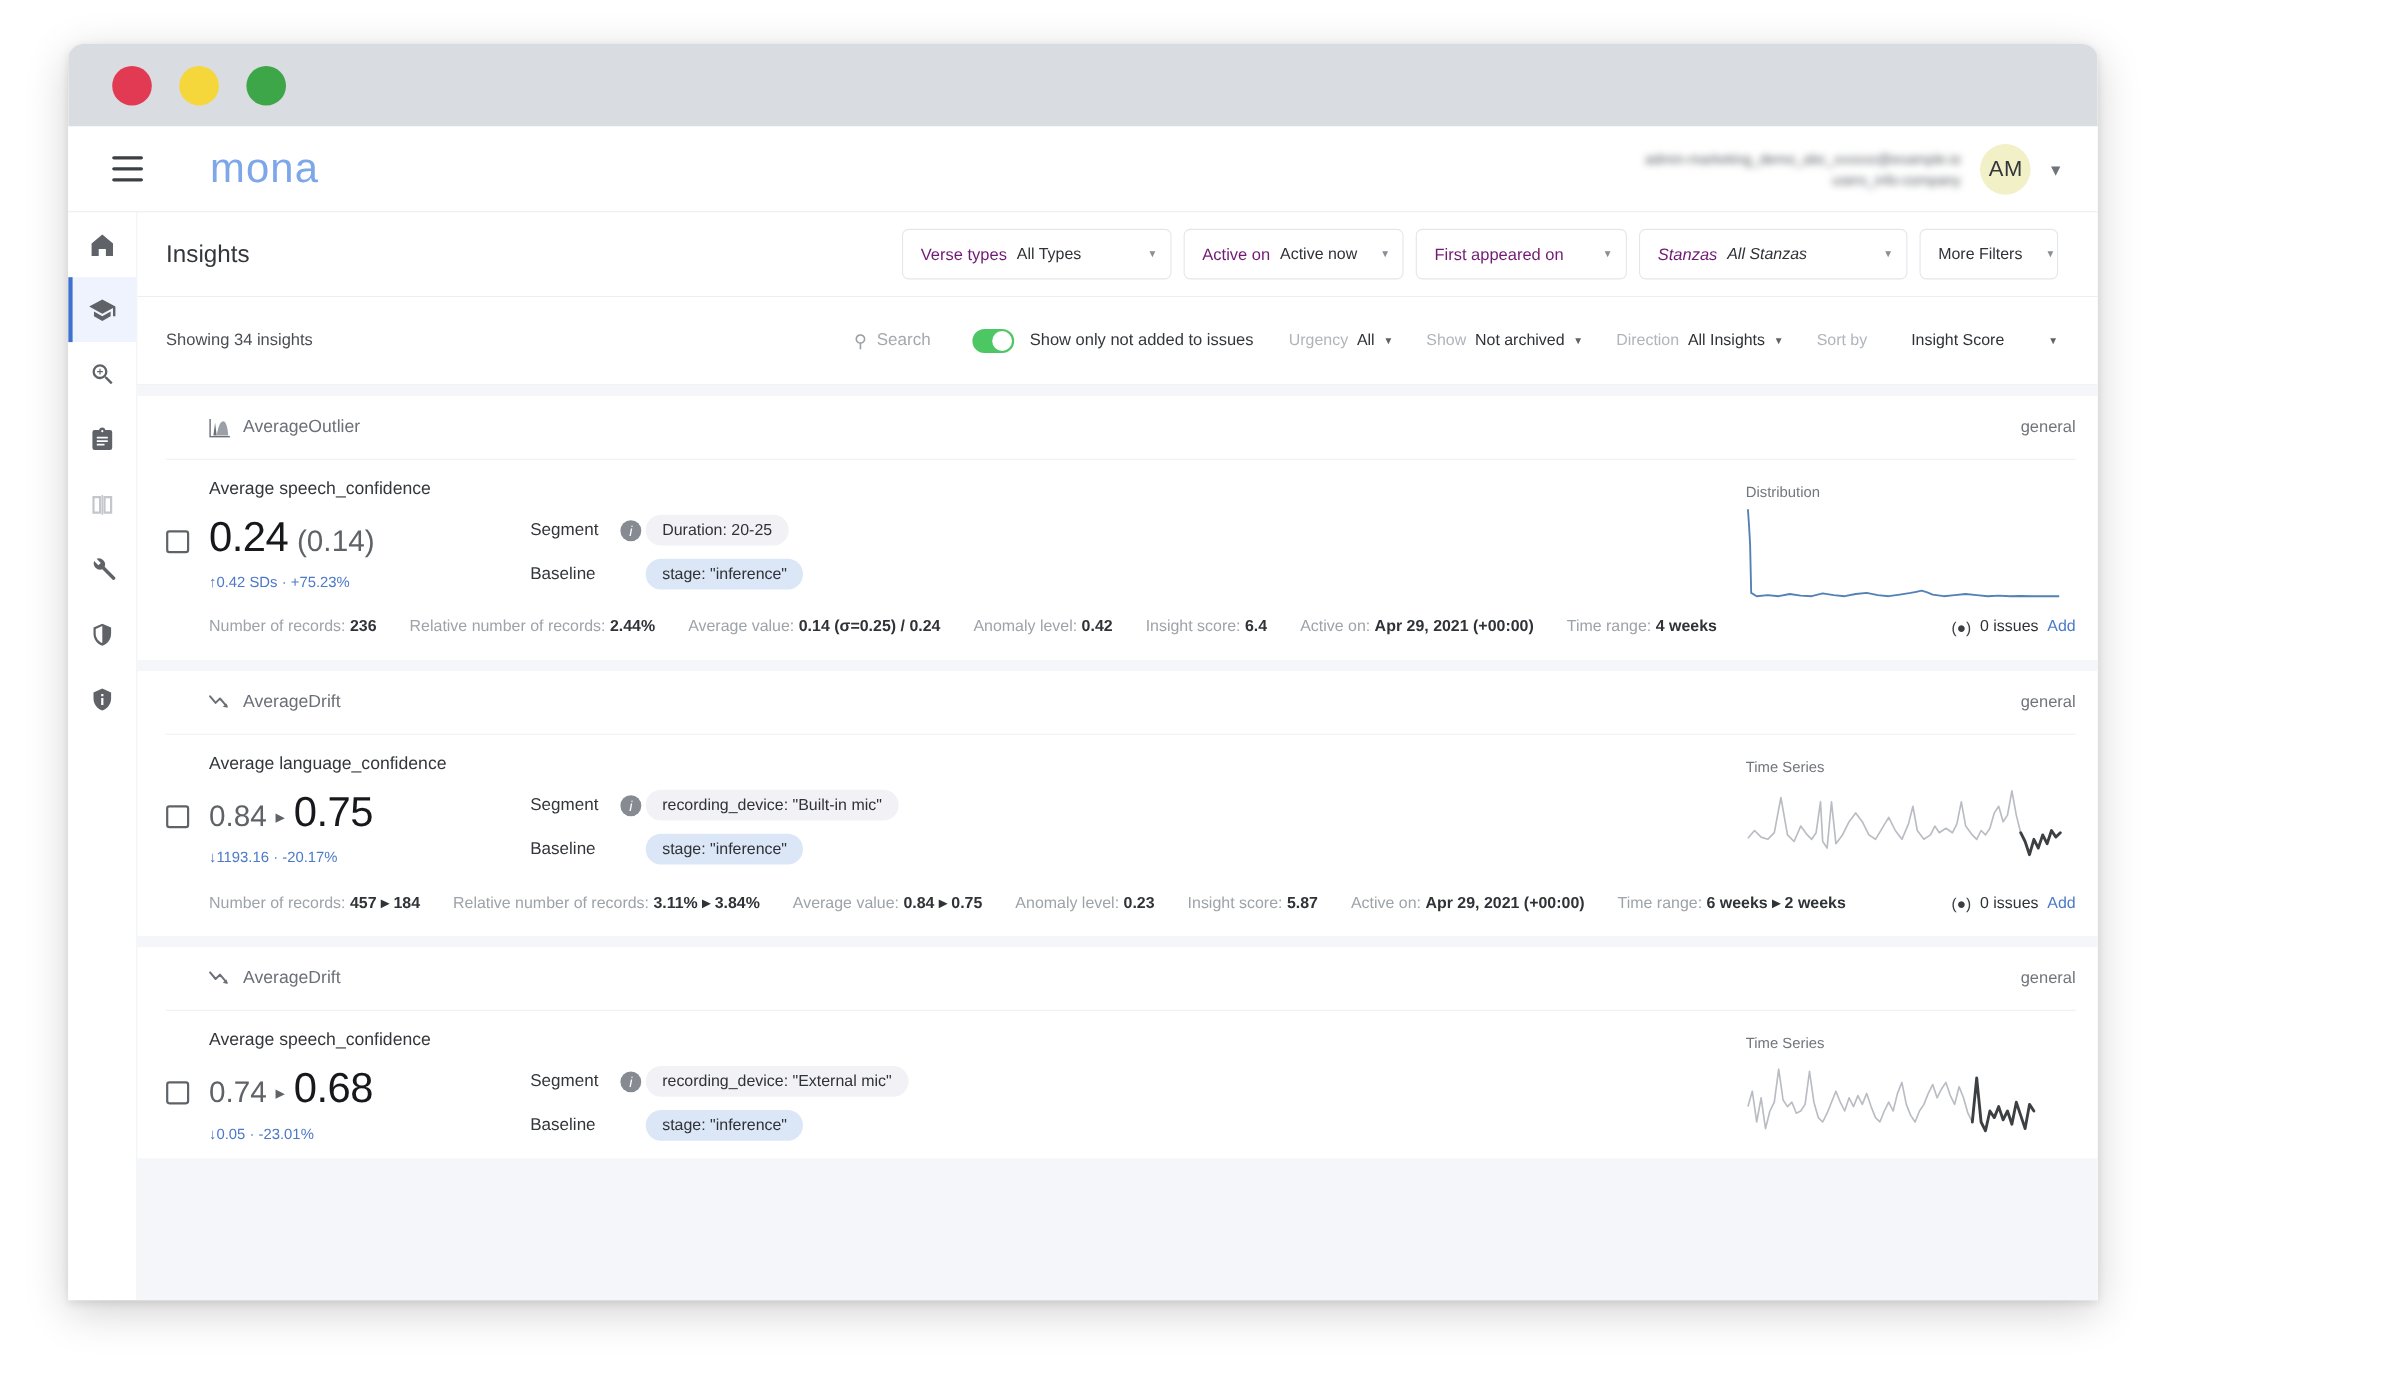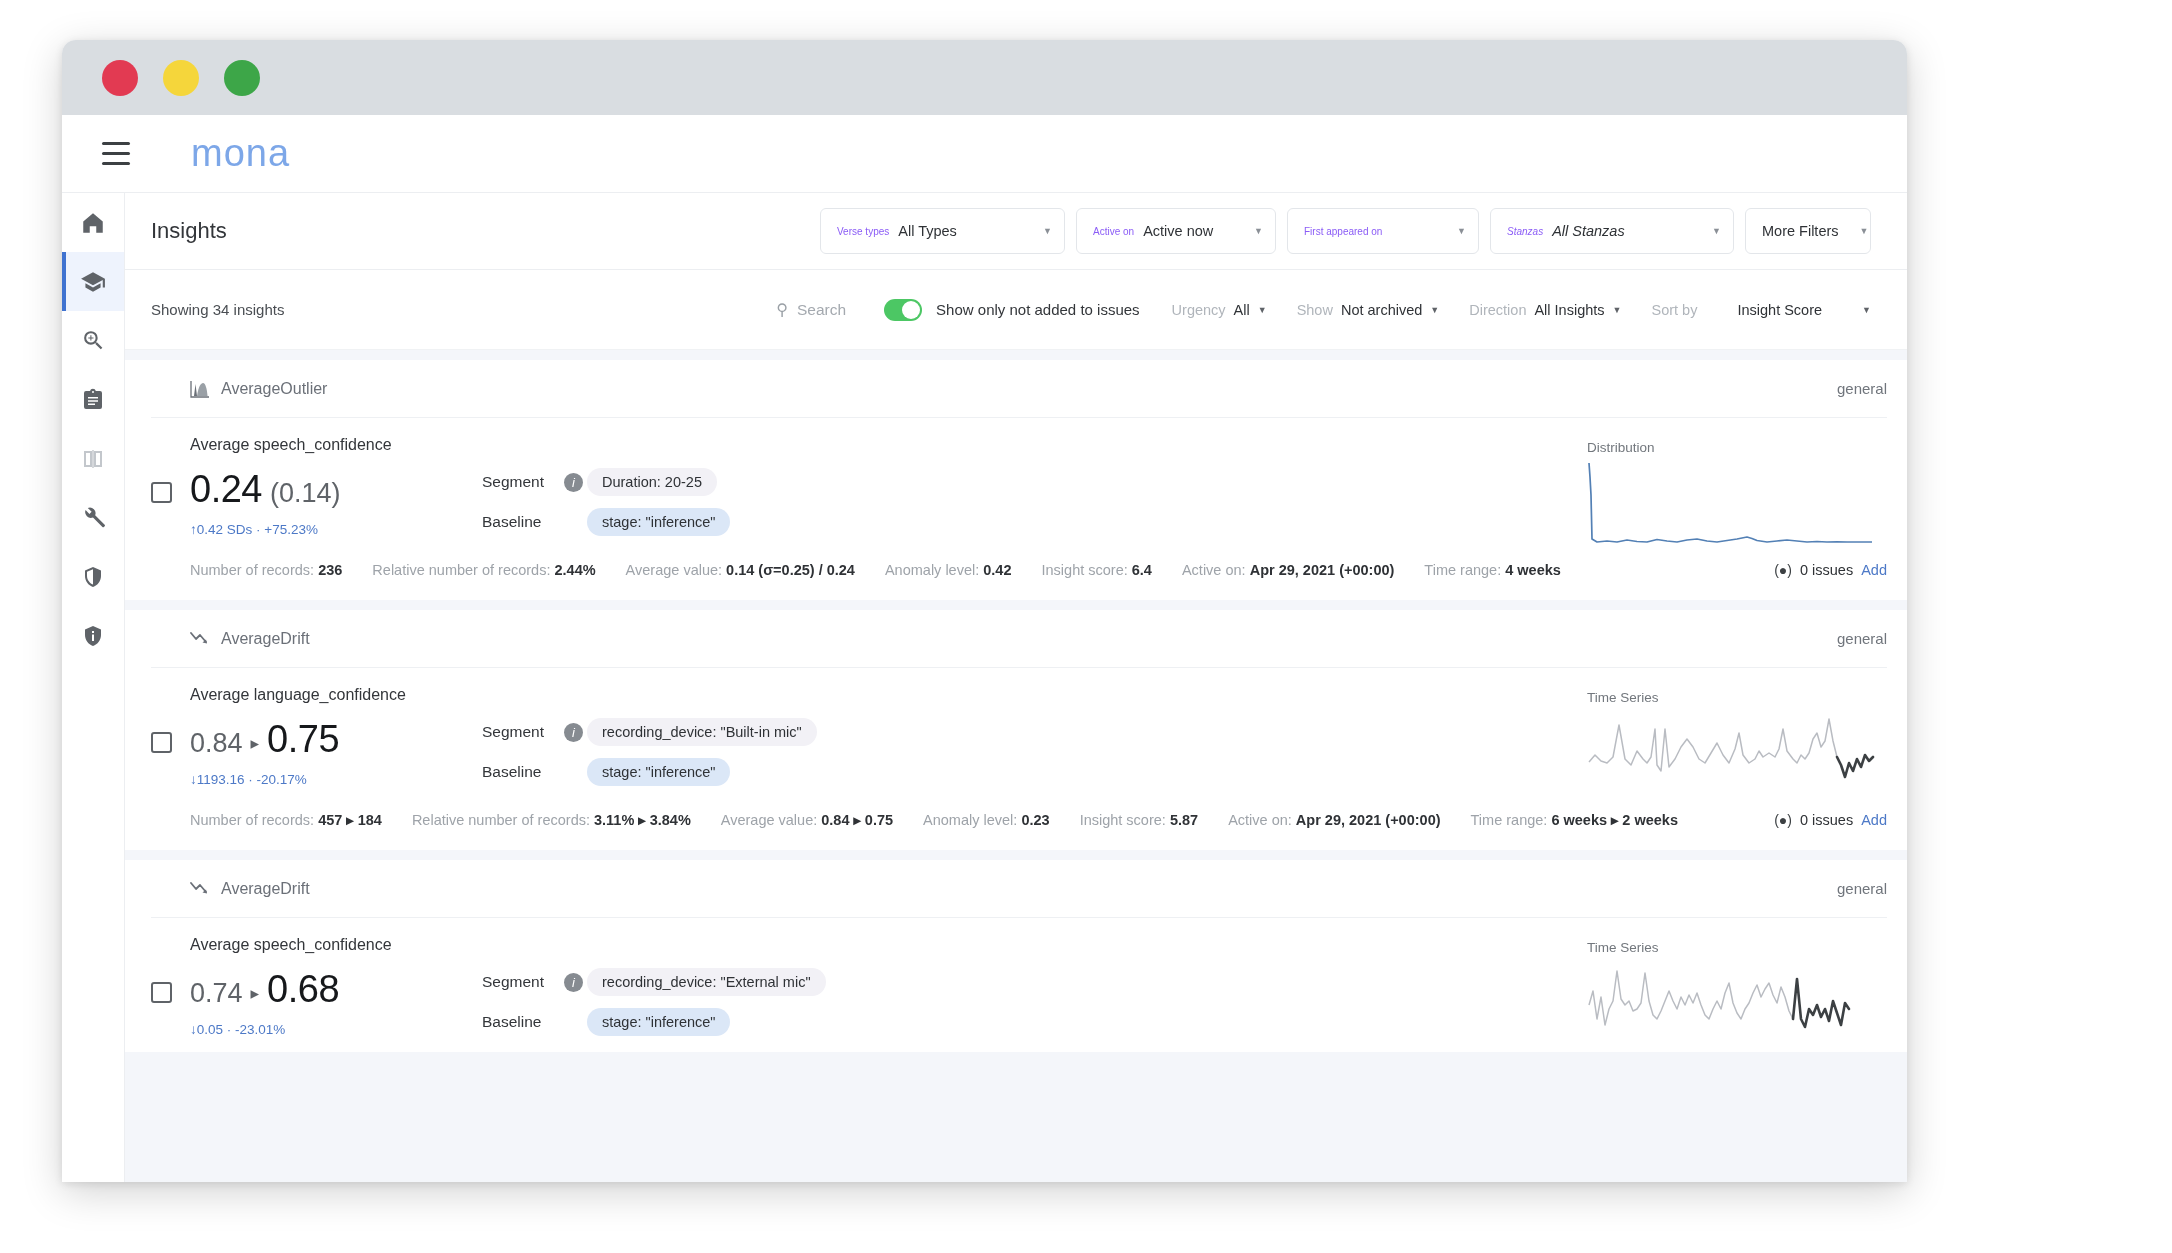--- a/index.html
+++ b/index.html
@@ -126,21 +126,21 @@
     height: 46px;
     border: 1px solid #e3e6ea;
     border-radius: 6px;
     display: flex; align-items: center;
     padding: 0 12px 0 16px;
     gap: 9px;
     background: #fff;
     cursor: pointer;
     white-space: nowrap;
   }
-  .filter-label { color: #8b5cf6; font-size: 10px; }
+  .filter-label { color: #701a75; font-size: 15px; }
   .filter-value { color: #2f3236; font-size: 14.5px; }
   .caret { color: #8a8f96; font-size: 9px; margin-left: auto; padding-left: 12px; }
   .fb-w1 { width: 245px; }
   .fb-w2 { width: 200px; }
   .fb-w3 { width: 192px; }
   .fb-w4 { width: 244px; font-style: italic; }
   .fb-w5 { width: 126px; }
 
   #toolbar-row {
     height: 80px;
@@ -255,20 +255,28 @@
     <div class="dot green"></div>
   </div>
 
   <div id="appbar">
     <div id="hamburger">
       <span></span>
         <span></span>
         <span></span>
     </div>
     <div id="logo">mona</div>
+    <div id="user-area">
+      <div id="user-name">
+        <div>admin-marketing_demo_abc_xxxxxx@example.io</div>
+        <div>users_info-company</div>
+      </div>
+      <div id="avatar">AM</div>
+      <div id="user-chevron">▾</div>
+    </div>
   </div>
 
   <div id="body-split">
 
     <div id="rail">
       <div class="rail-item">
         <svg width="26" height="26" viewBox="0 0 24 24">
             <path d="M12 3L3 10.5V21h6v-6h6v6h6V10.5z"></path>
           </svg>
       </div>

